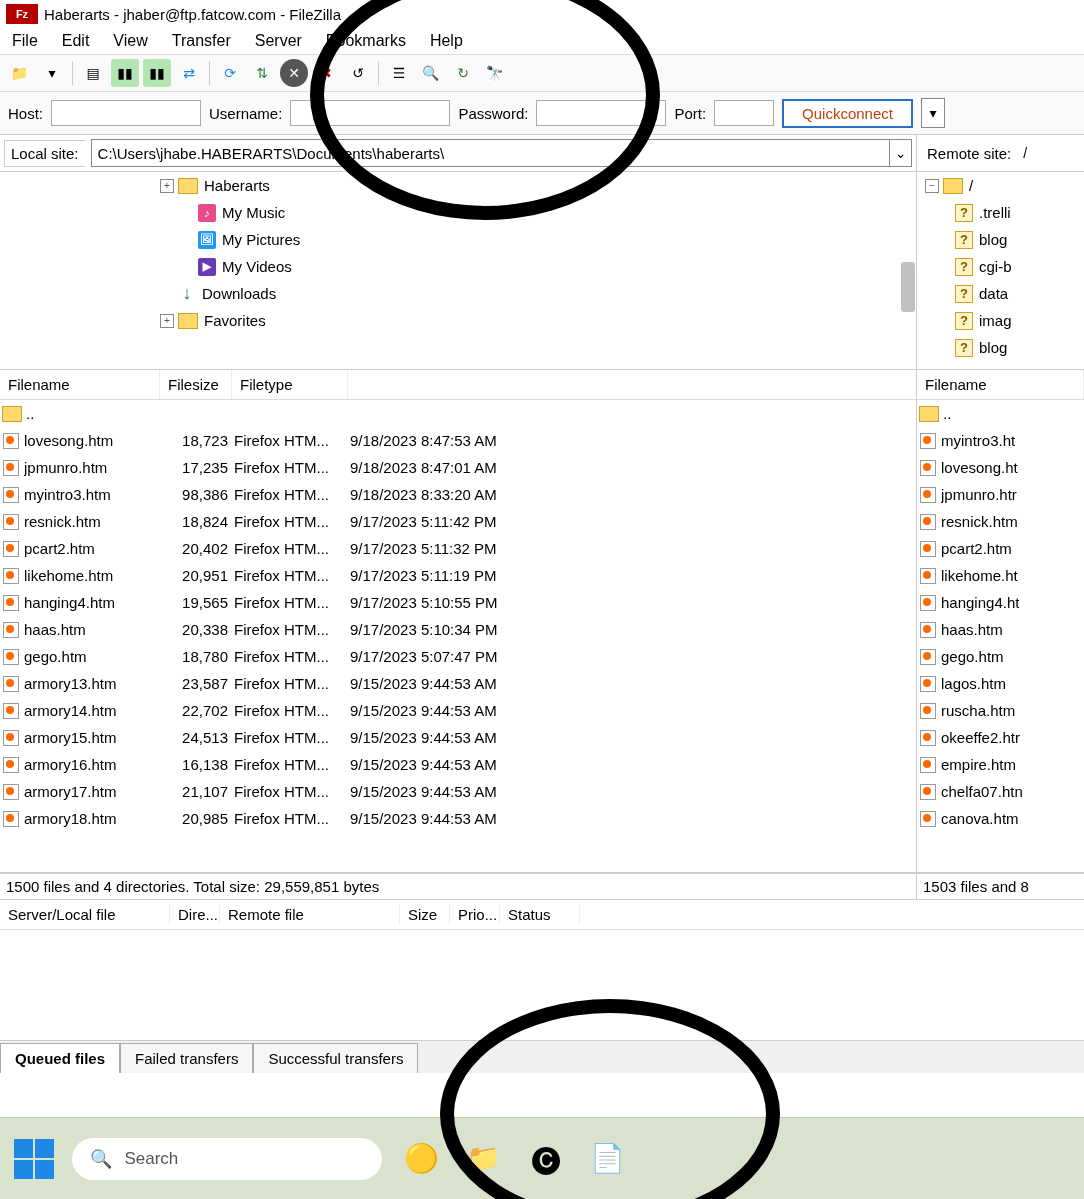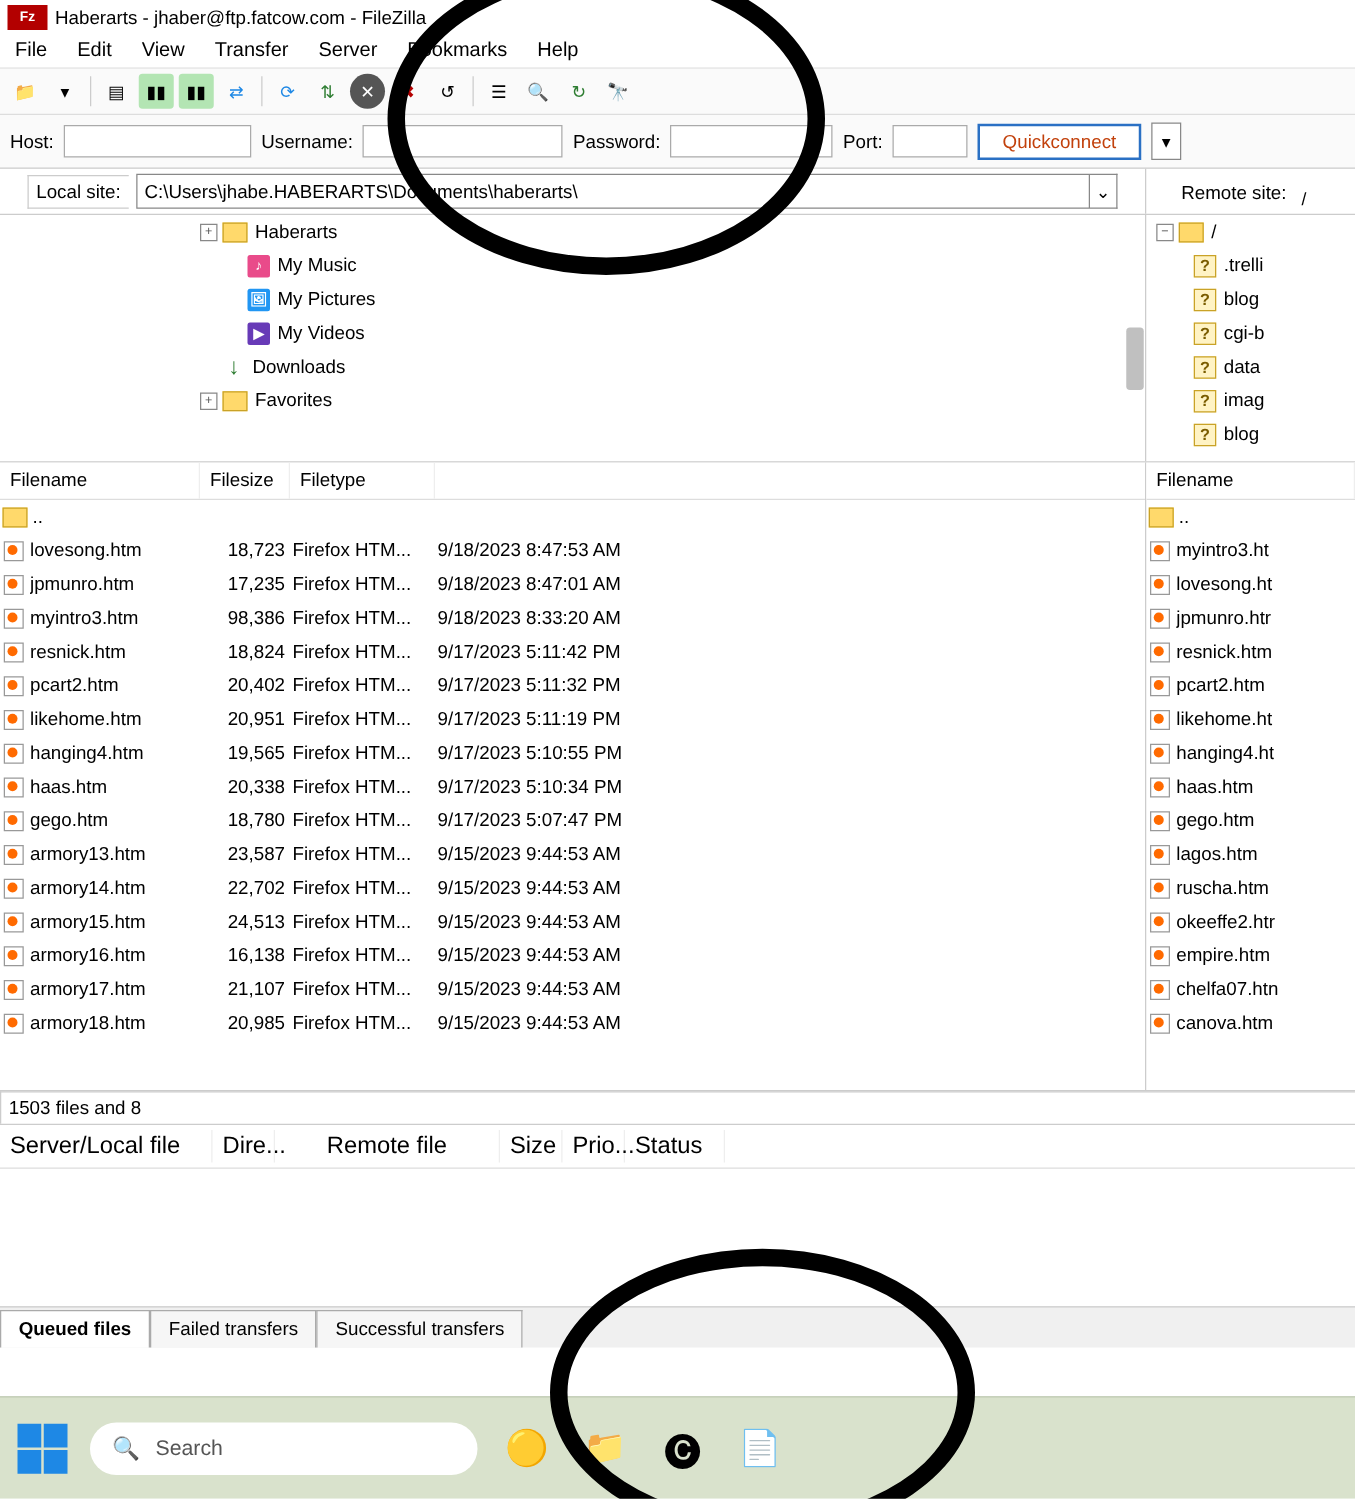--- a/index.html
+++ b/index.html
@@ -15,21 +15,21 @@
 .quickbar { display: flex; align-items: center; padding: 6px 8px; gap: 8px; border-bottom: 1px solid #ccc; background: #fafafa; }
 .qb-label { font-size: 15px; }
 .qb-input { border: 1px solid #aaa; background: #fff; height: 26px; padding: 0 4px; font-size: 14px; }
 .qb-host { width: 150px; }
 .qb-user { width: 160px; }
 .qb-pass { width: 130px; }
 .qb-port { width: 60px; }
 .qc-btn { border: 2px solid #2a70c4; background: #fff; color: #c2410c; padding: 4px 18px; font-size: 15px; cursor: pointer; }
 .qc-drop { border: 1px solid #888; background: #fff; width: 24px; height: 30px; display: flex; align-items: center; justify-content: center; cursor: pointer; }
 .sites-row { display: flex; border-bottom: 1px solid #ccc; }
-.site-pane { display: flex; align-items: flex-end; padding: 4px 22px; }
+.site-pane { display: flex; align-items: center; padding: 4px 4px; }
 .site-label { font-size: 15px; margin-right: 6px; border: 1px solid #ccc; border-right: none; padding: 4px 6px; background: #fff; }
 .site-input { border: 1px solid #888; background: #fff; height: 28px; padding: 0 6px; font-size: 15px; flex: 1; }
 .site-drop { width: 22px; height: 28px; border: 1px solid #888; border-left: none; display: flex; align-items: center; justify-content: center; cursor: pointer; }
 .local-site { flex: 0 0 916px; }
 .remote-site { flex: 1; border-left: 1px solid #ccc; }
 .trees-row { display: flex; height: 198px; border-bottom: 1px solid #ccc; }
 .tree-pane { overflow: hidden; position: relative; }
 .local-tree { flex: 0 0 916px; padding-left: 140px; }
 .remote-tree { flex: 1; border-left: 1px solid #ccc; padding-left: 8px; }
 .tree-pane .scroll-thumb { position: absolute; right: 1px; width: 14px; height: 50px; background: #c0c0c0; border-radius: 3px; }
@@ -60,21 +60,21 @@
 .ff-ico { width: 16px; height: 16px; background: #fff; border: 1px solid #999; position: relative; }
 .ff-ico::after { content: ""; position: absolute; top: 2px; left: 2px; width: 8px; height: 8px; background: #ff6a00; border-radius: 50%; }
 .fr-name { width: 138px; overflow: hidden; white-space: nowrap; }
 .fr-size { width: 72px; text-align: right; padding-right: 6px; }
 .fr-type { width: 116px; overflow: hidden; white-space: nowrap; }
 .fr-mod { width: 200px; }
 .remote-list .fr-name { width: auto; }
 .status-line { padding: 4px 6px; font-size: 15px; border-top: 1px solid #ccc; }
 .statuses-row { display: flex; border-bottom: 1px solid #ccc; }
 .queue-header { display: flex; border-bottom: 1px solid #ddd; padding: 4px 0; }
-.qh { padding: 2px 8px; border-right: 1px solid #eee; font-size: 19px; }
+.qh { padding: 2px 8px; border-right: 1px solid #eee; font-size: 15px; }
 .queue-body { height: 110px; }
 .tabs-row { display: flex; border-top: 1px solid #ccc; background: #f0f0f0; }
 .tab { padding: 6px 14px; border: 1px solid #aaa; border-bottom: none; background: #f6f6f6; font-size: 15px; cursor: pointer; margin-top: 2px; }
 .tab.active { background: #fff; font-weight: 600; }
 .taskbar { position: absolute; bottom: 0; left: 0; right: 0; height: 82px; background: #d9e2cc; display: flex; align-items: center; padding: 0 14px; gap: 18px; border-top: 1px solid #bfc9b2; }
 .win-start { width: 40px; height: 40px; display: grid; grid-template-columns: 1fr 1fr; grid-template-rows: 1fr 1fr; gap: 2px; cursor: pointer; }
 .win-sq { background: #1e88e5; }
 .search-pill { display: flex; align-items: center; background: #fff; border-radius: 26px; padding: 10px 18px; width: 310px; color: #555; font-size: 17px; cursor: text; }
 .search-pill .mag { margin-right: 12px; font-size: 18px; }
 .task-icon { width: 44px; height: 44px; display: flex; align-items: center; justify-content: center; cursor: pointer; font-size: 28px; }
@@ -463,27 +463,28 @@
           <span class="fr-icon">
             <span class="ff-ico"></span>
           </span>
           <span class="fr-name">canova.htm</span>
         </div>
       </div>
   </div>
 </div>
 
 <div class="statuses-row">
+  <div class="status-line" style="flex:0 0 916px">1500 files and 4 directories. Total size: 29,559,851 bytes</div>
   <div class="status-line" style="flex:1;border-left:1px solid #ccc">1503 files and 8</div>
 </div>
 
 <div class="queue-header" id="queue-header">
     <div class="qh" style="width: 170px;">Server/Local file</div>
     <div class="qh" style="width: 50px; text-align: center;">Dire...</div>
-    <div class="qh" style="width: 180px; text-align: center;">Remote file</div>
+    <div class="qh" style="width: 180px;">Remote file</div>
     <div class="qh" style="width: 50px;">Size</div>
     <div class="qh" style="width: 50px;">Prio...</div>
     <div class="qh" style="width: 80px;">Status</div>
   </div>
 <div class="queue-body"></div>
 
 <div class="tabs-row" id="tabs">
     <div class="tab active">Queued files</div>
     <div class="tab">Failed transfers</div>
     <div class="tab">Successful transfers</div>

